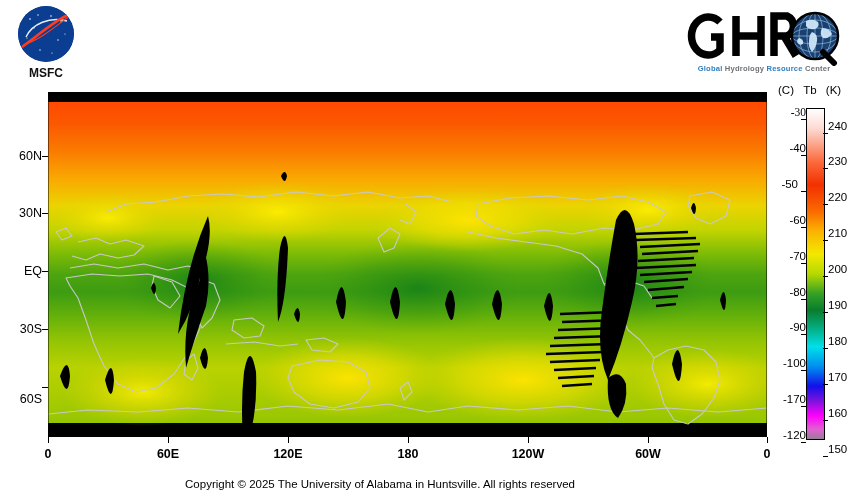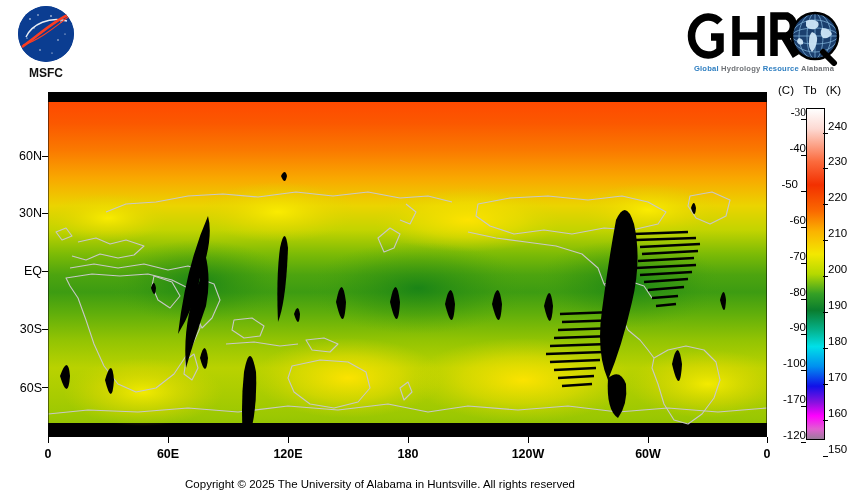--- a/index.html
+++ b/index.html
@@ -118,21 +118,21 @@
         <path d="M138 20 q8 0 10 6 q-3 5 -9 4 q-4 -4 -1 -10 z"></path>
         <path d="M115 30 q5 1 4 6 q-4 2 -6 -2 q0 -3 2 -4 z"></path>
       </g>
       <circle cx="131" cy="28" r="23" fill="none" stroke="#000" stroke-width="2.5"></circle>
       <path d="M139 44 L150 55" stroke="#000" stroke-width="6" stroke-linecap="round"></path>
     </svg>
     <div class="ghrc-sub">
       <span class="b">Global</span>
       <span class="g">Hydrology</span>
       <span class="b">Resource</span>
-      <span class="g">Alabama</span>
+      <span class="g">Center</span>
     </div>
   </div>
 
   <div id="mapwrap">
     <svg id="mapsvg" viewBox="0 0 719 345" preserveAspectRatio="none">
       <defs>
 
         <linearGradient id="zonal" x1="0" y1="0" x2="0" y2="1">
           <stop offset="0.000" stop-color="#000000"></stop>
           <stop offset="0.028" stop-color="#000000"></stop>
@@ -295,21 +295,21 @@
 
   <div>
     <div class="ylab" style="left:2px;  top:156px;">60N</div>
     <div class="tickh" style="left:42px; top:156px;"></div>
     <div class="ylab" style="left:2px;  top:213px;">30N</div>
     <div class="tickh" style="left:42px; top:213px;"></div>
     <div class="ylab" style="left:2px;  top:271px;">EQ</div>
     <div class="tickh" style="left:42px; top:271px;"></div>
     <div class="ylab" style="left:2px;  top:329px;">30S</div>
     <div class="tickh" style="left:42px; top:329px;"></div>
-    <div class="ylab" style="left:2px;  top:388px;">60S</div>
+    <div class="ylab" style="left:2px;  top:399px;">60S</div>
     <div class="tickh" style="left:42px; top:387px;"></div>
   </div>
 
   <div>
     <div class="tickv" style="left:48px;  top:437px;"></div>
     <div class="xlab" style="left:48px;  top:447px;">0</div>
     <div class="tickv" style="left:168px; top:437px;"></div>
     <div class="xlab" style="left:168px; top:447px;">60E</div>
     <div class="tickv" style="left:288px; top:437px;"></div>
     <div class="xlab" style="left:288px; top:447px;">120E</div>

